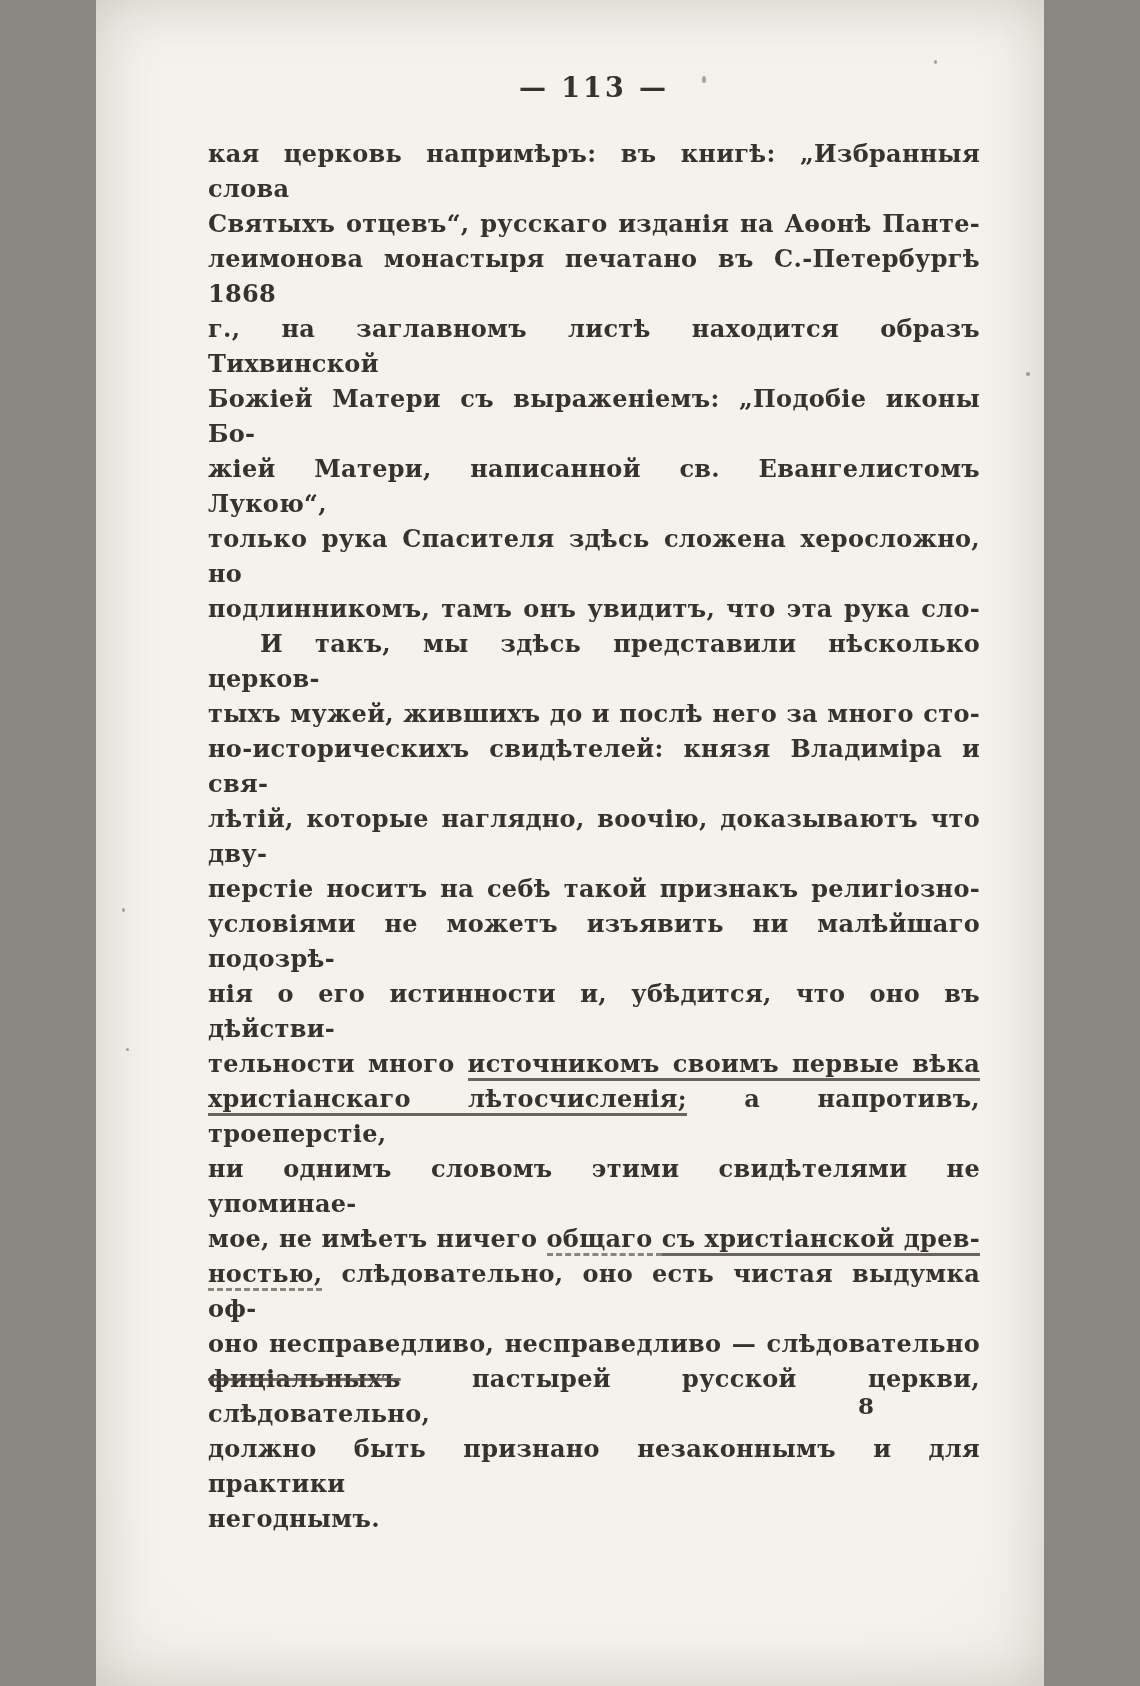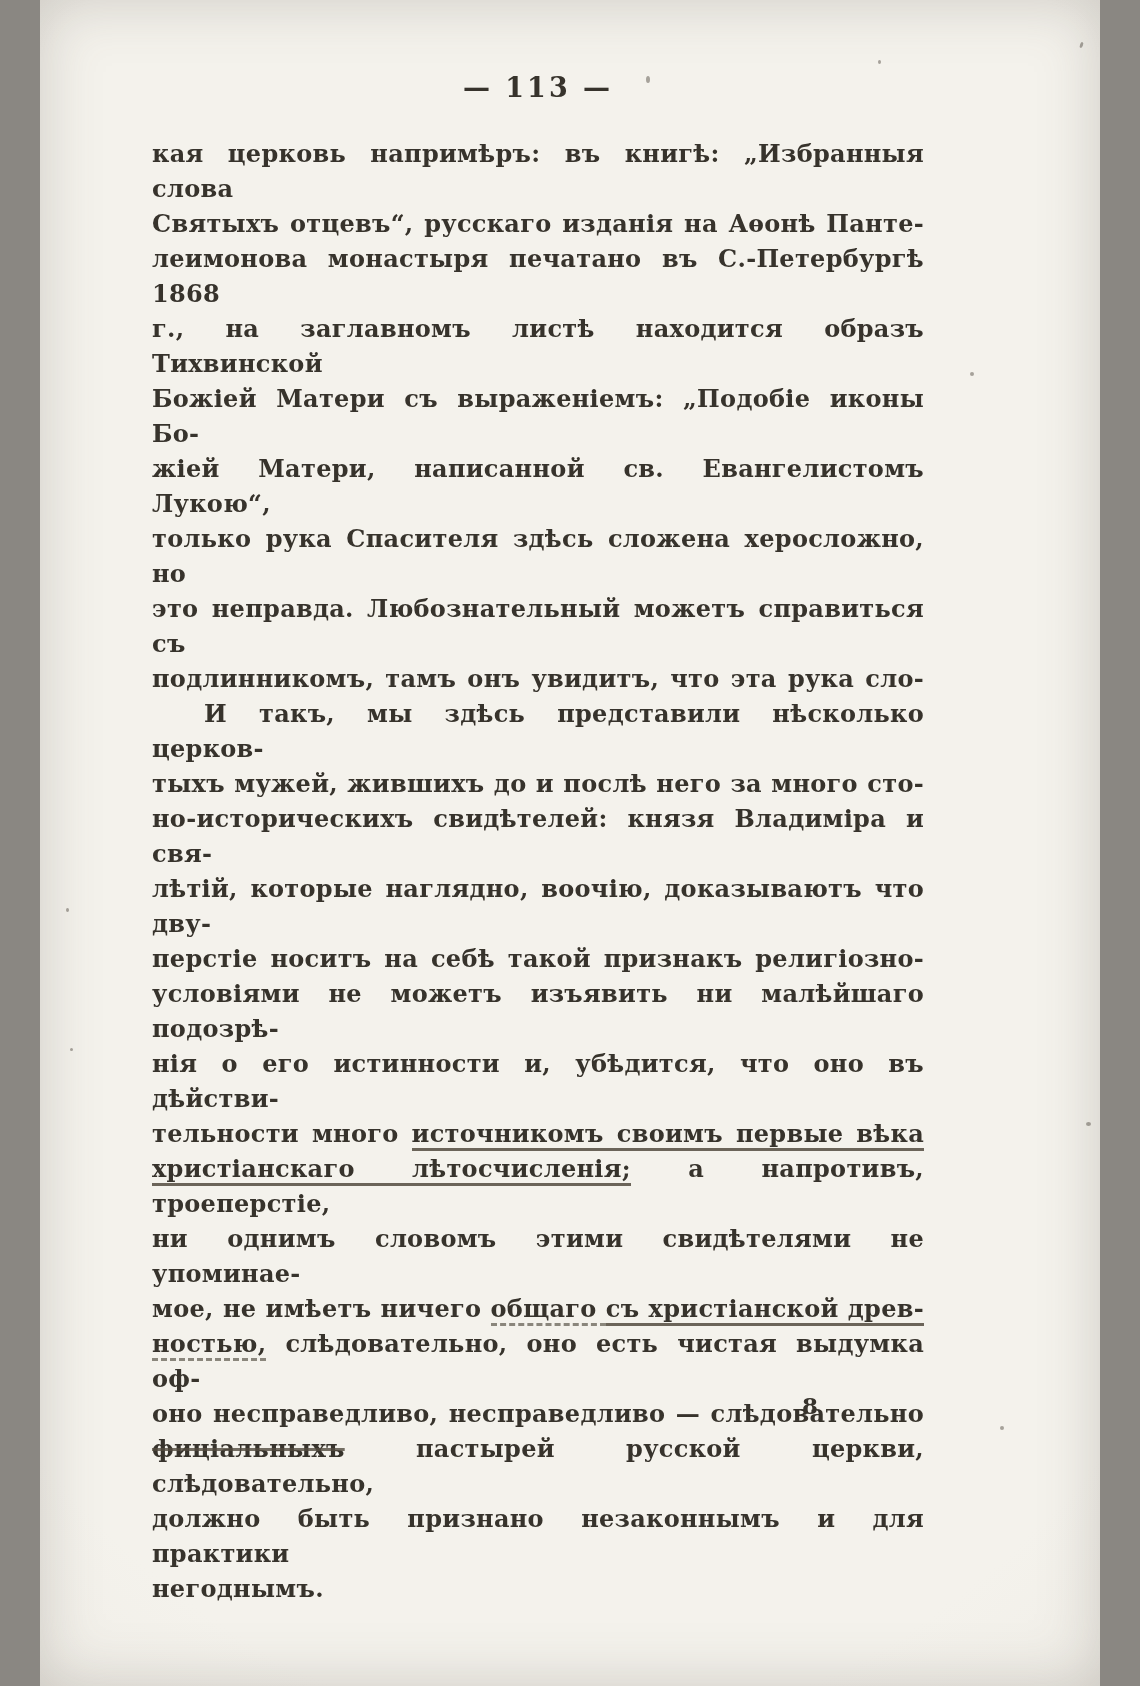--- a/index.html
+++ b/index.html
@@ -1,18 +1,18 @@
 <!DOCTYPE html>
 <html><head>
 <meta charset="utf-8">
 <style>
   html,body{margin:0;padding:0;background:#8a8782;}
   .page{
     position:relative;
-    width:1060px;height:1686px;
+    width:948px;height:1686px;
     margin:0 auto;
     background:radial-gradient(130% 105% at 50% 45%, #f4f2ec 55%, #eae7e0 85%, #dfdcd4 100%);
     font-family:"DejaVu Serif", serif;
     color:#37332c;
     overflow:hidden;
     box-shadow:inset 0 0 60px rgba(90,85,75,.25);
   }
   .header{
     position:absolute;top:72px;left:112px;width:772px;
     text-align:center;
@@ -54,21 +54,20 @@
   <div class="header">— 113 —</div>
   <div class="text-block">
       <div class="paragraph">
         <div class="line"><span>кая церковь напримѣръ: въ книгѣ: „Избранныя слова</span></div>
         <div class="line"><span>Святыхъ отцевъ“, русскаго изданія на Аѳонѣ Панте-</span></div>
         <div class="line"><span>леимонова монастыря печатано въ С.-Петербургѣ 1868</span></div>
         <div class="line"><span>г., на заглавномъ листѣ находится образъ Тихвинской</span></div>
         <div class="line"><span>Божіей Матери съ выраженіемъ: „Подобіе иконы Бо-</span></div>
         <div class="line"><span>жіей Матери, написанной св. Евангелистомъ Лукою“,</span></div>
         <div class="line"><span>только рука Спасителя здѣсь сложена херосложно, но</span></div>
-        <div class="line"><span>это неправда. Любознательный можетъ справиться съ</span></div>
         <div class="line"><span>подлинникомъ, тамъ онъ увидитъ, что эта рука сло-</span></div>
       </div>
       <div class="paragraph">
         <div class="line indent"><span>И такъ, мы здѣсь представили нѣсколько церков-</span></div>
         <div class="line"><span>тыхъ мужей, жившихъ до и послѣ него за много сто-</span></div>
         <div class="line"><span>но-историческихъ свидѣтелей: князя Владиміра и свя-</span></div>
         <div class="line"><span>лѣтій, которые наглядно, воочію, доказываютъ что дву-</span></div>
         <div class="line"><span>перстіе носитъ на себѣ такой признакъ религіозно-</span></div>
         <div class="line"><span>условіями не можетъ изъявить ни малѣйшаго подозрѣ-</span></div>
         <div class="line"><span>нія о его истинности и, убѣдится, что оно въ дѣйстви-</span></div>

